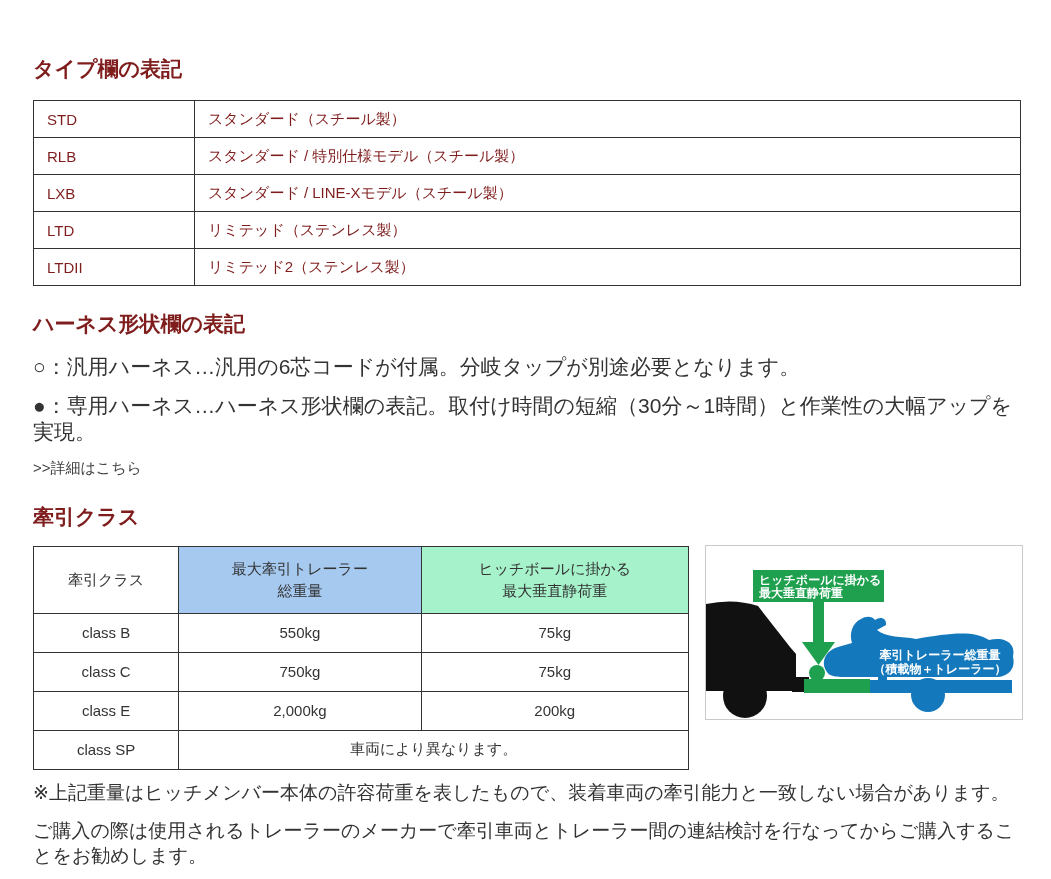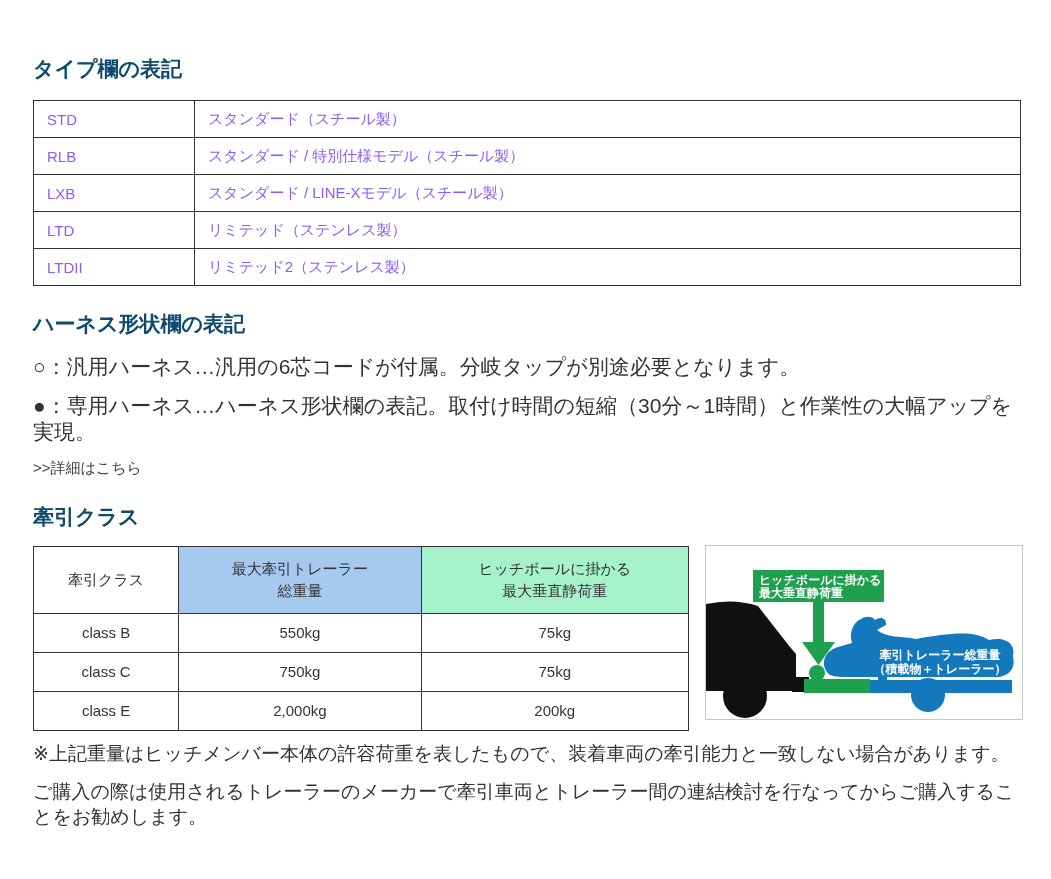--- a/index.html
+++ b/index.html
@@ -3,30 +3,30 @@
 <meta charset="utf-8">
 <style>
   html,body{margin:0;padding:0;}
   body{
     width:1051px;height:879px;background:#ffffff;color:#333;
     font-family:"Liberation Sans","DejaVu Sans",sans-serif;
     overflow:hidden;
   }
   .content{position:relative;padding:56px 28px 0 33px;}
   .section-heading{
-    font-size:21px;font-weight:bold;color:#0c4a6e;margin:0;line-height:1.25;
+    font-size:21px;font-weight:bold;color:#7f1d1d;margin:0;line-height:1.25;
   }
   #type-heading{margin-bottom:18px;}
   #harness-heading{margin-top:25px;margin-bottom:16px;}
   #towing-heading{margin-top:26px;margin-bottom:15px;}
 
   table{border-collapse:collapse;table-layout:fixed;}
   .type-table{width:988px;}
   .type-table td{
-    border:1px solid #333;height:36px;font-size:15px;color:#8b5cf6;
+    border:1px solid #333;height:36px;font-size:15px;color:#7f1d1d;
     padding:0 8px 0 13px;vertical-align:middle;text-align:left;
   }
   .type-table td.code-cell{width:139px;}
 
   .harness-line{font-size:21px;margin:0 0 13px 0;line-height:1.25;}
   .detail-link{
     display:inline-block;font-size:15px;color:#404040;text-decoration:none;
     margin-top:1px;
   }
 
@@ -127,20 +127,24 @@
         <tr>
           <td>class C</td>
           <td>750kg</td>
           <td>75kg</td>
         </tr>
         <tr>
           <td>class E</td>
           <td>2,000kg</td>
           <td>200kg</td>
         </tr>
+        <tr>
+          <td>class SP</td>
+          <td colspan="2">車両により異なります。</td>
+        </tr>
       </tbody>
     </table>
 
     <div class="diagram">
       <svg width="316" height="173" viewBox="0 0 316 173">
 
         <g fill="#111111">
           <path d="M0,58 Q28,52 52,60 L84,101 L90,108 L90,145 L0,145 Z"></path>
           <rect x="86" y="131" width="17" height="15"></rect>
           <circle cx="39" cy="150" r="22"></circle>

